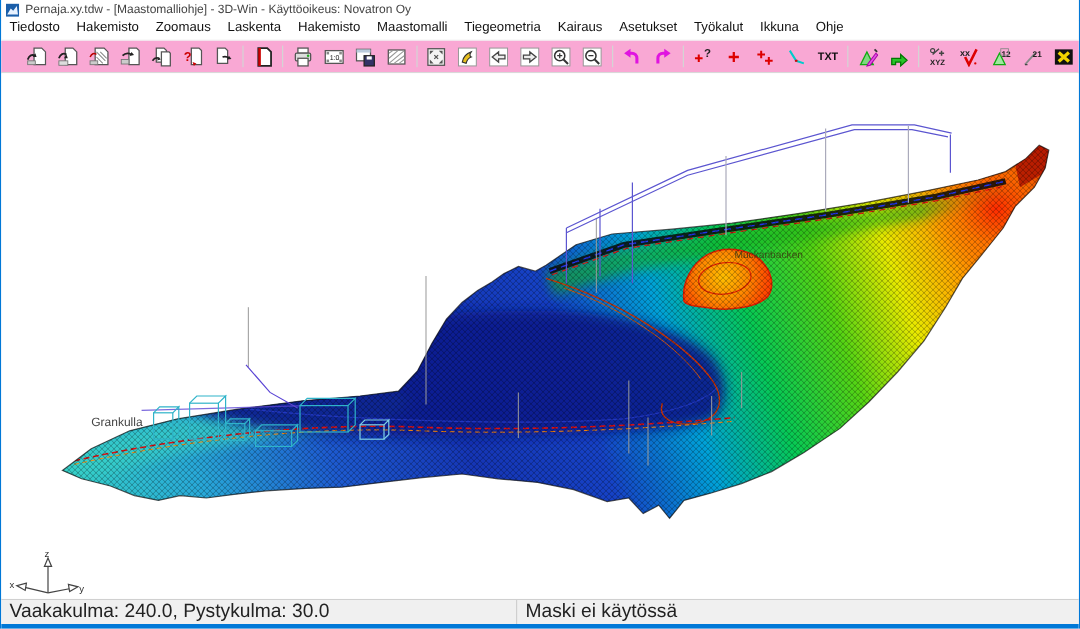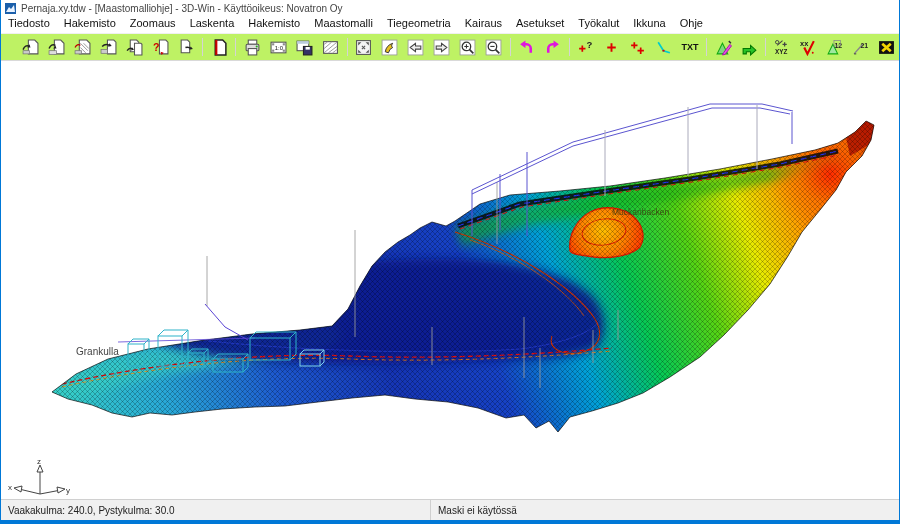--- a/index.html
+++ b/index.html
@@ -7,32 +7,32 @@
           border-left:1px solid #0078d7;border-right:1px solid #0078d7;box-sizing:border-box;}
   
   .titlebar{height:17px;display:flex;align-items:center;background:#ffffff;padding-left:4px;}
   .titlebar .appicon{width:11px;height:11px;margin-right:5px;flex:0 0 auto;}
   .titlebar .title{font-size:10px;color:#444;white-space:nowrap;text-align:center;}
   
   .menubar{height:16px;display:flex;background:#ffffff;font-size:11px;color:#111;
            border-bottom:1px solid #f0f0f0;}
   .menu-item{padding:0 7px;cursor:default;}
   
-  .toolbar{height:26px;display:flex;align-items:center;background:#bef264;border-bottom:1px solid #d9d9d9;
+  .toolbar{height:26px;display:flex;align-items:center;background:#f9a8d4;border-bottom:1px solid #d9d9d9;
            padding-left:16px;}
   .tb-btn{width:25px;height:23px;display:flex;align-items:center;justify-content:center;border:1px solid transparent;border-radius:2px;}
   .tb-btn svg{width:17px;height:17px;}
   .tb-sep{width:1px;height:18px;background:#d4d4d4;margin:0 3px;}
   .txt-label{font-size:9px;font-weight:bold;color:#111;letter-spacing:0px;}
   
   .viewport{position:relative;height:438px;background:#ffffff;overflow:hidden;}
   .viewport svg.scene{display:block;}
   
   .statusbar{height:20px;display:flex;align-items:stretch;background:#f0f0f0;border-top:1px solid #d0d0d0;
-             font-size:10px;color:#222;}
+             font-size:16px;color:#222;}
   .sb-sec{display:flex;align-items:center;padding-left:7px;border-right:1px solid #cfcfcf;white-space:nowrap;overflow:hidden;box-sizing:border-box;}
   .sb-sec:last-child{border-right:none;flex:1;}
   
   .accent-strip{height:7px;background:#0078d7;}
 </style>
 </head>
 <body>
 
 <div class="window">
 

